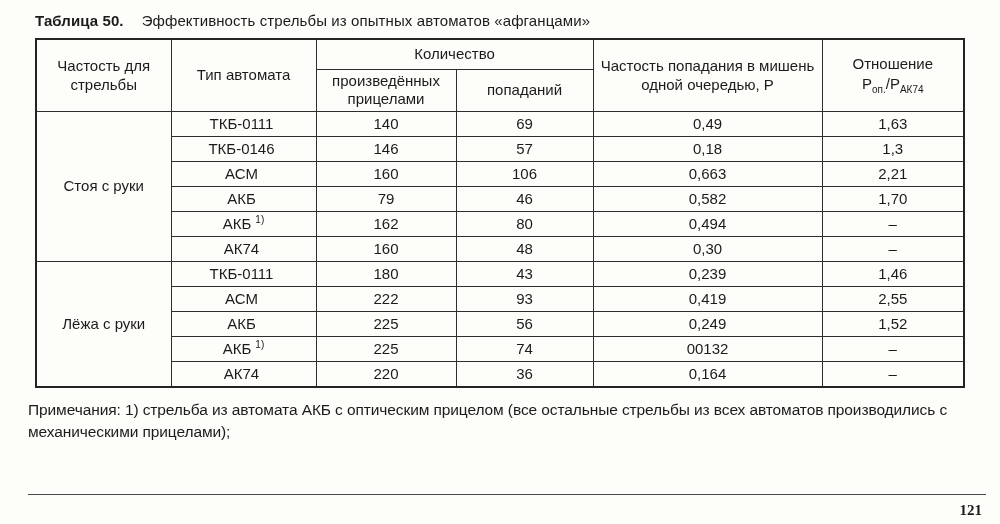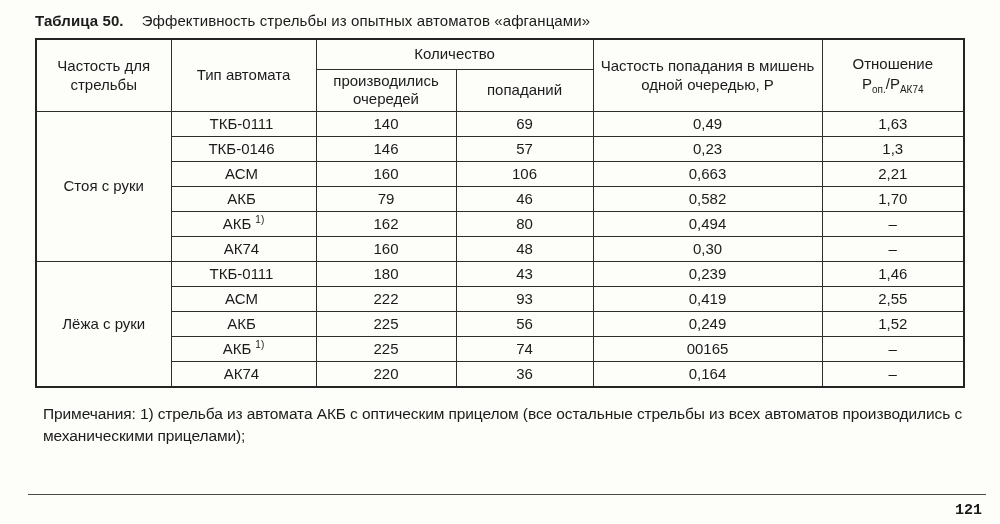--- a/index.html
+++ b/index.html
@@ -50,31 +50,31 @@
     margin-left: 4px;
     vertical-align: super;
   }
   .notes {
     margin: 11px 0 0 -7px;
     width: 952px;
     font-size: 15.5px;
     line-height: 1.42;
     letter-spacing: -0.1px;
   }
-  .notes p { margin: 15px; }
+  .notes p { margin: 0; }
   .footer-rule {
     position: absolute;
     left: 28px; right: 14px;
     top: 494px;
     border-top: 1.5px solid #4a4a4a;
   }
   .page-number {
     position: absolute;
     right: 18px; top: 502px;
-    font-family: Liberation Mono, monospace;
+    font-family: Liberation Serif, serif;
     font-weight: bold;
     font-size: 15px;
   }
 </style>
 </head>
 <body>
 
 <div class="page">
 
   <div class="title-line">
@@ -95,39 +95,39 @@
         <th rowspan="2">Частость для стрельбы</th>
         <th rowspan="2">Тип автомата</th>
         <th colspan="2">Количество</th>
         <th rowspan="2">Частость попадания в мишень одной очередью, Р</th>
         <th rowspan="2">
           <div>Отношение</div>
           <div class="ratio-formula"><span>Р</span><sub>оп.</sub><span>/Р</span><sub>АК74</sub></div>
         </th>
       </tr>
       <tr class="sub-hdr">
-        <th>производились очередей</th>
+        <th>произведённых прицелами</th>
         <th>попаданий</th>
       </tr>
     </thead>
     <tbody>
 
       <tr>
         <td rowspan="6">Стоя с руки</td>
         <td><span>ТКБ-0111</span><sup class="note-ref"></sup></td>
         <td>140</td>
         <td>69</td>
         <td>0,49</td>
         <td>1,63</td>
       </tr>
       <tr>
         <td><span>ТКБ-0146</span><sup class="note-ref"></sup></td>
         <td>146</td>
         <td>57</td>
-        <td>0,23</td>
+        <td>0,18</td>
         <td>1,3</td>
       </tr>
       <tr>
         <td><span>АСМ</span><sup class="note-ref"></sup></td>
         <td>160</td>
         <td>106</td>
         <td>0,663</td>
         <td>2,21</td>
       </tr>
       <tr>
@@ -171,21 +171,21 @@
         <td><span>АКБ</span><sup class="note-ref"></sup></td>
         <td>225</td>
         <td>56</td>
         <td>0,249</td>
         <td>1,52</td>
       </tr>
       <tr>
         <td><span>АКБ</span><sup class="note-ref">1)</sup></td>
         <td>225</td>
         <td>74</td>
-        <td>00165</td>
+        <td>00132</td>
         <td>–</td>
       </tr>
       <tr>
         <td><span>АК74</span><sup class="note-ref"></sup></td>
         <td>220</td>
         <td>36</td>
         <td>0,164</td>
         <td>–</td>
       </tr>
     </tbody>

